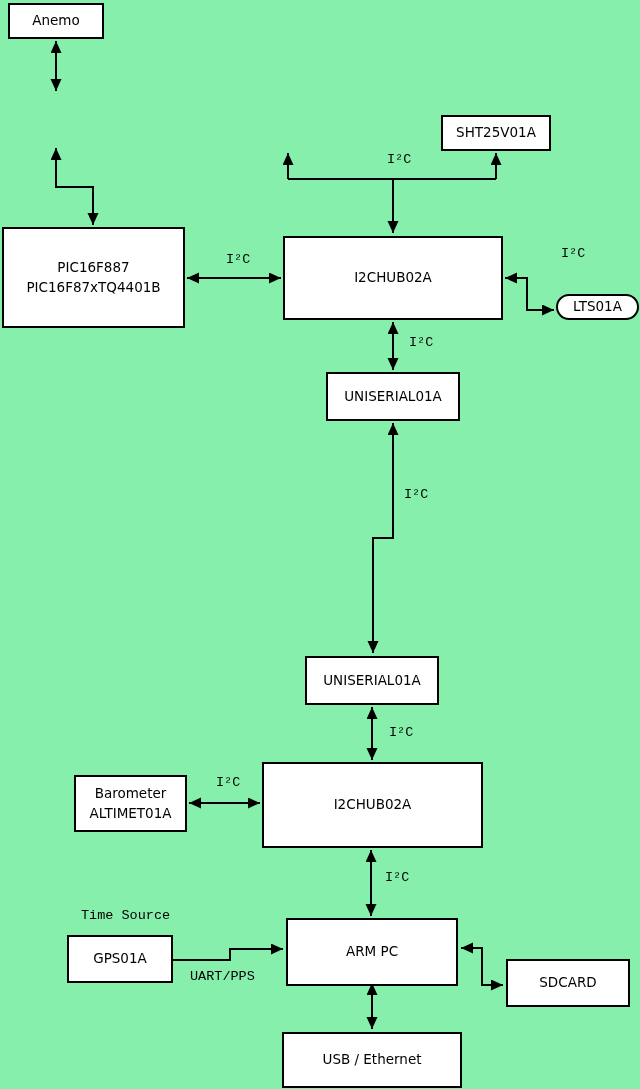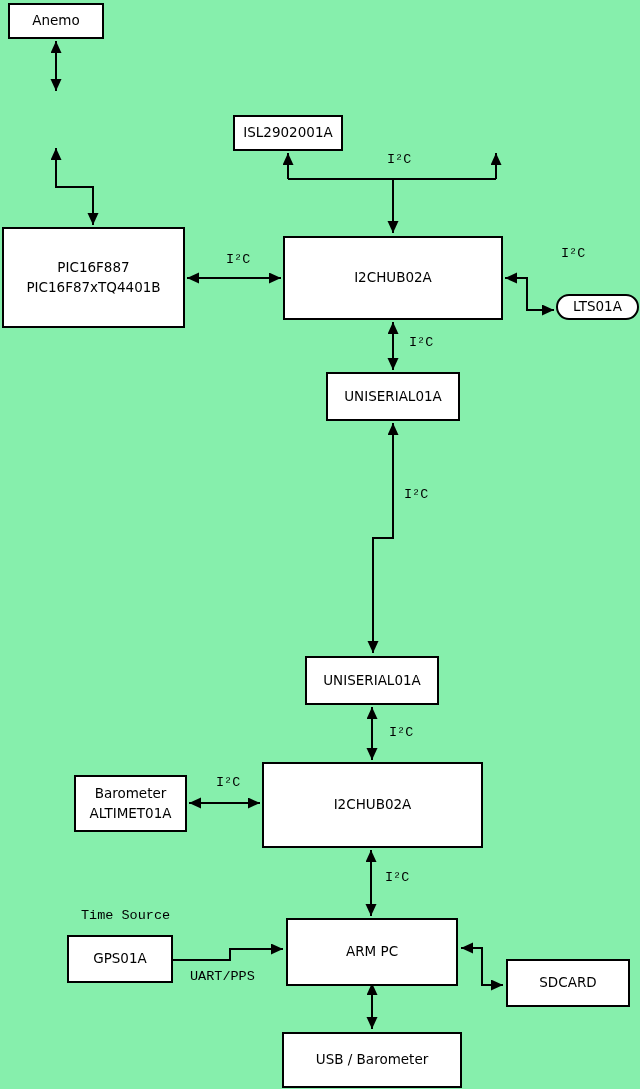--- a/index.html
+++ b/index.html
@@ -90,43 +90,43 @@
 
     <path class="conn" d="M372 983 V1029" marker-start="url(#ah)" marker-end="url(#ah)"></path>
   </svg>
 
   <div class="node" style="left:8px; top:3px; width:96px; height:36px;">Anemo</div>
 
 
   <div class="node" style="left:2px; top:227px; width:183px; height:101px;">PIC16F887
 PIC16F87xTQ4401B</div>
 
-  <div class="node" style="left:233px; top:115px; width:110px; height:36px;">ISL2902001A</div>
 
+  <div class="node" style="left:441px; top:115px; width:110px; height:36px;">SHT25V01A</div>
 
   <div class="node" style="left:283px; top:236px; width:220px; height:84px;">I2CHUB02A</div>
 
   <div class="node" style="left:556px; top:294px; width:83px; height:26px;border-radius:16px;">LTS01A</div>
 
   <div class="node" style="left:326px; top:372px; width:134px; height:49px;">UNISERIAL01A</div>
 
   <div class="node" style="left:305px; top:656px; width:134px; height:49px;">UNISERIAL01A</div>
 
   <div class="node" style="left:262px; top:762px; width:221px; height:86px;">I2CHUB02A</div>
 
   <div class="node" style="left:74px; top:775px; width:113px; height:57px;">Barometer
 ALTIMET01A</div>
 
   <div class="node" style="left:67px; top:935px; width:106px; height:48px;">GPS01A</div>
 
   <div class="node" style="left:286px; top:918px; width:172px; height:68px;">ARM PC</div>
 
   <div class="node" style="left:506px; top:959px; width:124px; height:48px;">SDCARD</div>
 
-  <div class="node" style="left:282px; top:1032px; width:180px; height:56px;">USB / Barometer</div>
+  <div class="node" style="left:282px; top:1032px; width:180px; height:56px;">USB / Ethernet</div>
 
   <div class="elabel" style="left:387px; top:153px;">I²C</div>
 
   <div class="elabel" style="left:226px; top:253px;">I²C</div>
 
   <div class="elabel" style="left:561px; top:247px;">I²C</div>
 
   <div class="elabel" style="left:409px; top:336px;">I²C</div>
 
   <div class="elabel" style="left:404px; top:488px;">I²C</div>

